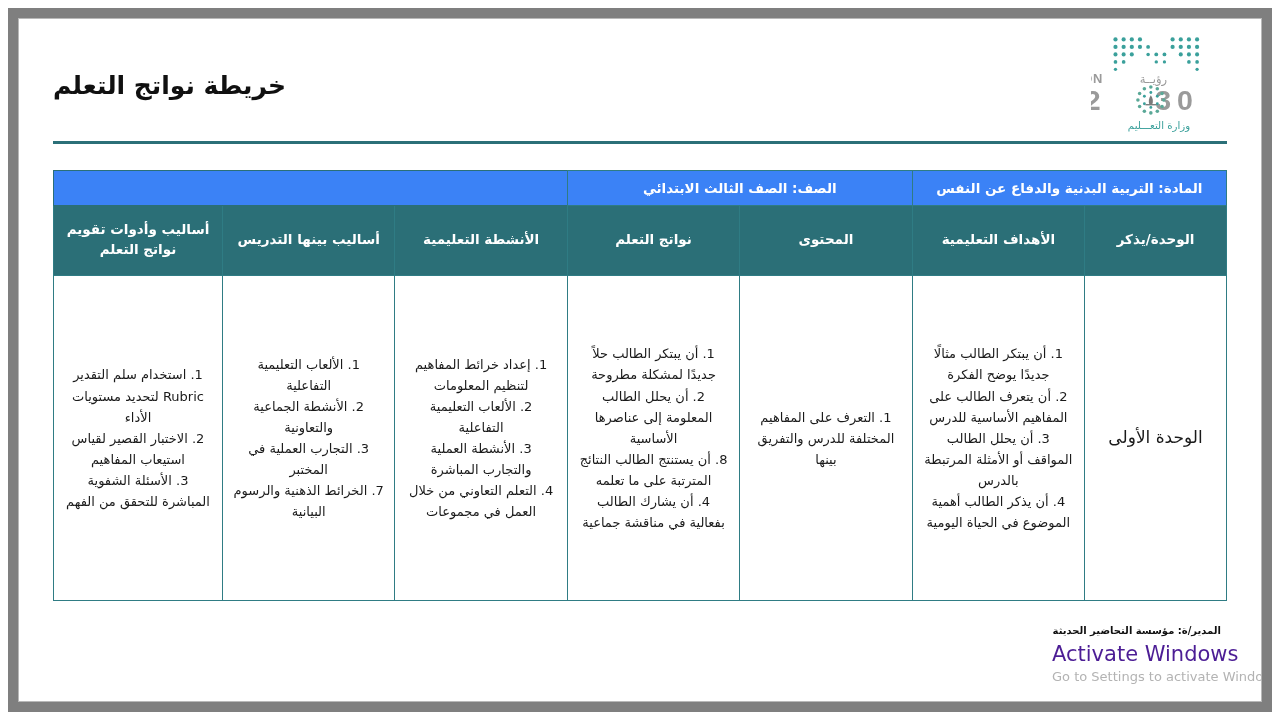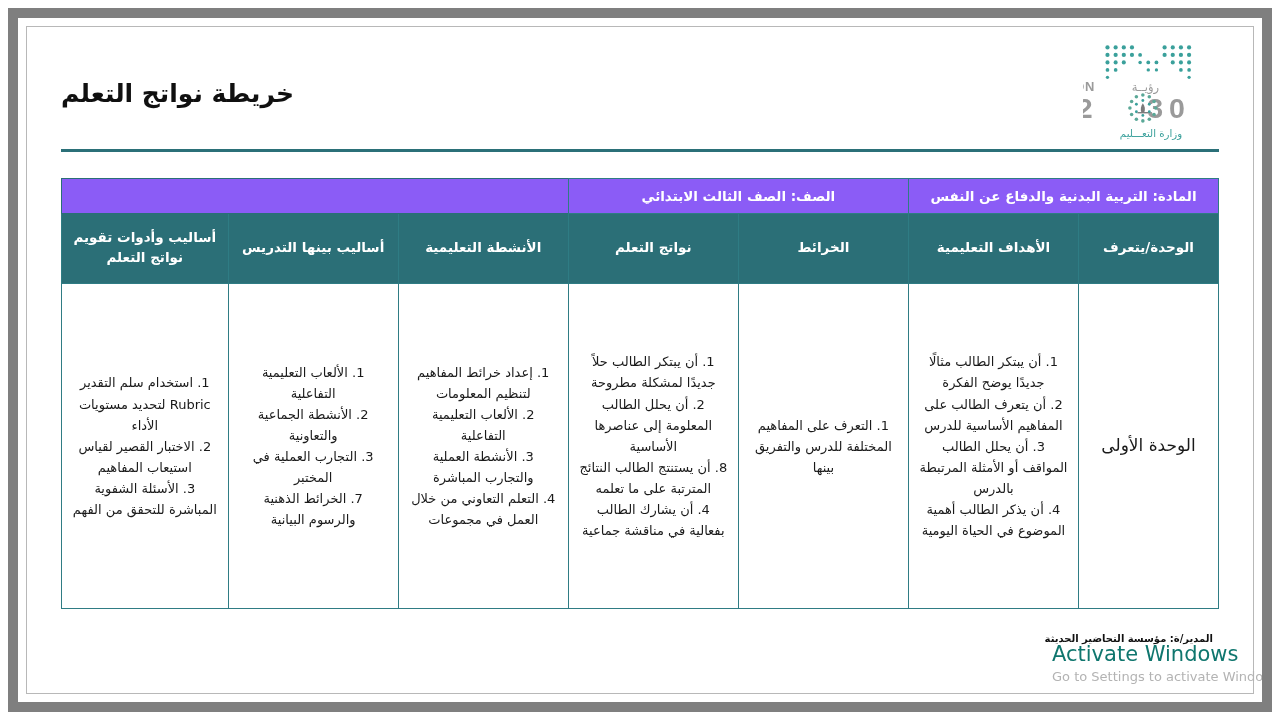--- a/index.html
+++ b/index.html
@@ -24,21 +24,21 @@
     box-sizing: border-box;
     padding: 8px;
   }
   .frame-outer {
     position: relative;
     width: 100%;
     height: 100%;
     box-sizing: border-box;
     border: 10px solid #7f7f7f;
     background: #ffffff;
-    padding: 8px;
+    padding: 0;
   }
   .frame-inner {
     position: relative;
     width: 100%;
     height: 100%;
     box-sizing: border-box;
     border: 1px solid #b8b8b8;
     background: #ffffff;
     overflow: hidden;
   }
@@ -87,21 +87,21 @@
     table-layout: fixed;
     direction: rtl;
   }
   table.lo-table th,
   table.lo-table td {
     border: 1px solid #2f7c84;
     vertical-align: middle;
     text-align: center;
   }
   .meta-row th {
-    background: #8b5cf6;
+    background: #3b82f6;
     color: #ffffff;
     font-size: 13.5px;
     font-weight: bold;
     padding: 9px 10px;
     border-color: #2b6f77;
     text-align: center;
   }
   .meta-row th.meta-blank {
     border-color: #2b6f77;
   }
@@ -169,21 +169,21 @@
     left: 12px;
     bottom: 16px;
     text-align: left;
     direction: ltr;
     pointer-events: none;
     width: 210px;
     overflow: hidden;
   }
   .wm-title {
     font-size: 21px;
-    color: #0f766e;
+    color: #4c1d95;
     line-height: 1.15;
     white-space: nowrap;
   }
   .wm-sub {
     font-size: 13px;
     color: #b3b3b3;
     line-height: 1.4;
     white-space: nowrap;
     margin-top: 2px;
   }
@@ -295,23 +295,23 @@
               <col class="c-methods">
               <col class="c-assess">
           </colgroup>
           <thead>
             <tr class="meta-row">
               <th colspan="2">المادة: التربية البدنية والدفاع عن النفس</th>
               <th colspan="2">الصف: الصف الثالث الابتدائي</th>
               <th class="meta-blank" colspan="3"></th>
             </tr>
             <tr class="head-row">
-              <th>الوحدة/يتعرف</th>
+              <th>الوحدة/يذكر</th>
               <th>الأهداف التعليمية</th>
-              <th>الخرائط</th>
+              <th>المحتوى</th>
               <th>نواتج التعلم</th>
               <th>الأنشطة التعليمية</th>
               <th>أساليب بينها التدريس</th>
               <th>أساليب وأدوات تقويم نواتج التعلم</th>
             </tr>
           </thead>
           <tbody>
             <tr class="body-row">
               <td class="cell-unit">الوحدة الأولى</td>
               <td>

